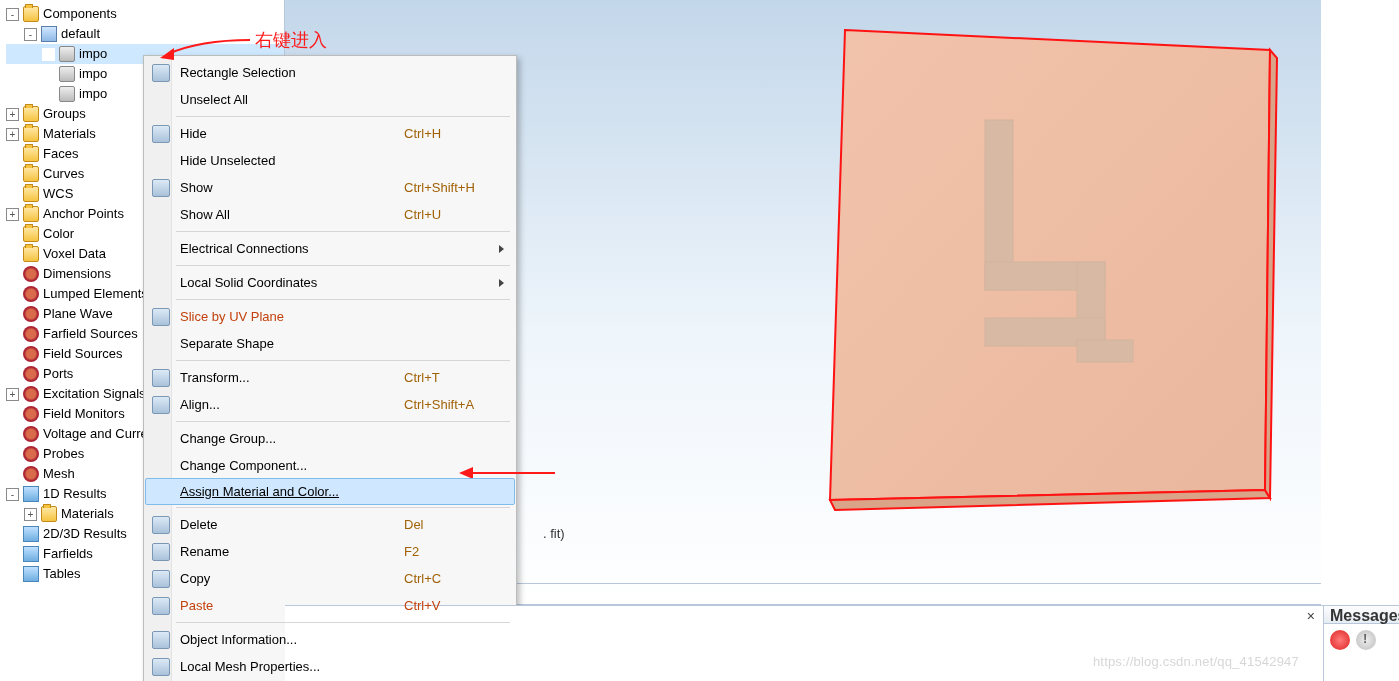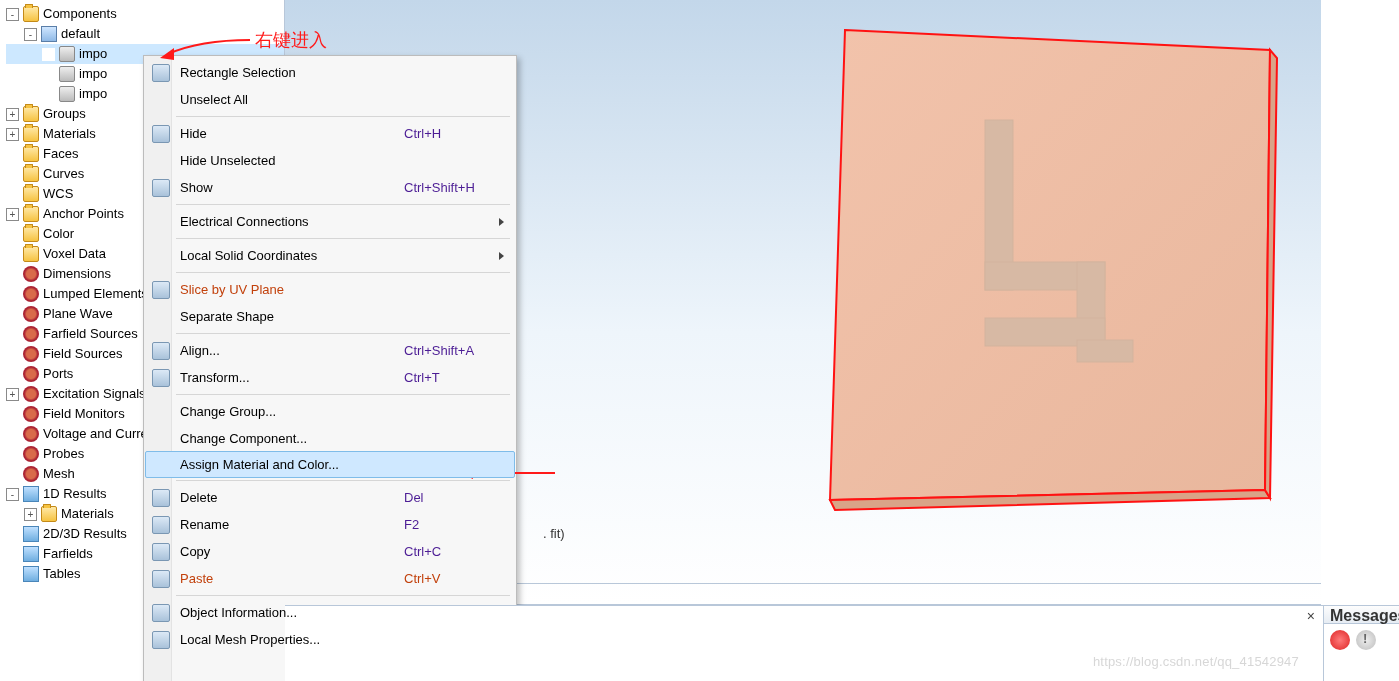--- a/index.html
+++ b/index.html
@@ -31,25 +31,25 @@
   .search-bar { position:absolute; left:285px; top:583px; width:1036px; height:22px; display:flex; align-items:center; border-top:1px solid #b8c7d9;}
   .search-icon { width:18px; height:18px; margin:0 6px; border:1px solid #888; border-radius:50%; position:relative;}
   .search-icon::after { content:""; position:absolute; width:6px; height:1px; background:#888; right:-4px; bottom:2px; transform:rotate(45deg);}
 
   
   .ctx-menu { position:absolute; left:143px; top:55px; width:374px; background:#f7f7f7; border:1px solid #bcbcbc;
     box-shadow:3px 3px 6px rgba(0,0,0,.25); padding:3px 2px 6px 2px; }
   .ctx-iconcol { position:absolute; left:0; top:0; width:28px; height:100%; background:#f0f0f0; border-right:1px solid #e3e3e3;}
   .ctx-item, .ctx-sep { position:relative; z-index:2; }
   .ctx-item { display:flex; align-items:center; height:27px; padding:0 10px 0 6px; }
-  .ctx-item.hover { background:#cfe8ff; border:1px solid #7fbce9; border-radius:2px; margin:-1px; }
+  .ctx-item.hover { background:#cfe8ff; border:1px solid #7fbce9; border-radius:2px; margin:-1px;text-decoration:underline; }
   .ctx-item.disabled .ctx-label, .ctx-item.disabled .ctx-sc { color:#c2410c; }
   .ctx-ico { width:18px; height:18px; margin-right:10px; display:inline-block; }
   .ctx-label { flex:1; }
-  .ctx-sc { width:100px; color:#4c1d95; }
+  .ctx-sc { width:100px; color:#a16207; }
   .ctx-arrow { width:0; height:0; border-top:4px solid transparent; border-bottom:4px solid transparent; border-left:5px solid #444; }
   .ctx-sep { height:1px; margin:3px 4px 3px 30px; background:#d6d6d6; }
 
   
   .anno { color:#ff1a1a; position:absolute; font-size:18px; font-family:"Microsoft YaHei","SimSun",Arial; }
   .arrow-svg { position:absolute; pointer-events:none; }
 
   
   .dock { position:absolute; right:0; bottom:0; width:1114px; height:76px; border-top:1px solid #b8c7d9; display:flex; background:#fff; }
   .dock-left { flex:1; position:relative; }
@@ -262,20 +262,25 @@
     </div>
     <div class="ctx-item">
       <span class="ctx-ico"></span>
       <span class="ctx-label">Hide Unselected</span>
     </div>
     <div class="ctx-item">
       <span class="ctx-ico" style="background: linear-gradient(rgb(220, 233, 246), rgb(169, 194, 218)); border: 1px solid rgb(122, 151, 179); border-radius: 2px;"></span>
       <span class="ctx-label">Show</span>
       <span class="ctx-sc">Ctrl+Shift+H</span>
     </div>
+    <div class="ctx-item">
+      <span class="ctx-ico"></span>
+      <span class="ctx-label">Show All</span>
+      <span class="ctx-sc">Ctrl+U</span>
+    </div>
     <div class="ctx-sep"></div>
     <div class="ctx-item">
       <span class="ctx-ico"></span>
       <span class="ctx-label">Electrical Connections</span>
       <span class="ctx-arrow"></span>
     </div>
     <div class="ctx-sep"></div>
     <div class="ctx-item">
       <span class="ctx-ico"></span>
       <span class="ctx-label">Local Solid Coordinates</span>
@@ -286,27 +291,27 @@
       <span class="ctx-ico" style="background: linear-gradient(rgb(220, 233, 246), rgb(169, 194, 218)); border: 1px solid rgb(122, 151, 179); border-radius: 2px;"></span>
       <span class="ctx-label">Slice by UV Plane</span>
     </div>
     <div class="ctx-item">
       <span class="ctx-ico"></span>
       <span class="ctx-label">Separate Shape</span>
     </div>
     <div class="ctx-sep"></div>
     <div class="ctx-item">
       <span class="ctx-ico" style="background: linear-gradient(rgb(220, 233, 246), rgb(169, 194, 218)); border: 1px solid rgb(122, 151, 179); border-radius: 2px;"></span>
+      <span class="ctx-label">Transform...</span>
+      <span class="ctx-sc">Ctrl+T</span>
+    </div>
+    <div class="ctx-item">
+      <span class="ctx-ico" style="background: linear-gradient(rgb(220, 233, 246), rgb(169, 194, 218)); border: 1px solid rgb(122, 151, 179); border-radius: 2px;"></span>
       <span class="ctx-label">Align...</span>
       <span class="ctx-sc">Ctrl+Shift+A</span>
-    </div>
-    <div class="ctx-item">
-      <span class="ctx-ico" style="background: linear-gradient(rgb(220, 233, 246), rgb(169, 194, 218)); border: 1px solid rgb(122, 151, 179); border-radius: 2px;"></span>
-      <span class="ctx-label">Transform...</span>
-      <span class="ctx-sc">Ctrl+T</span>
     </div>
     <div class="ctx-sep"></div>
     <div class="ctx-item">
       <span class="ctx-ico"></span>
       <span class="ctx-label">Change Group...</span>
     </div>
     <div class="ctx-item">
       <span class="ctx-ico"></span>
       <span class="ctx-label">Change Component...</span>
     </div>

